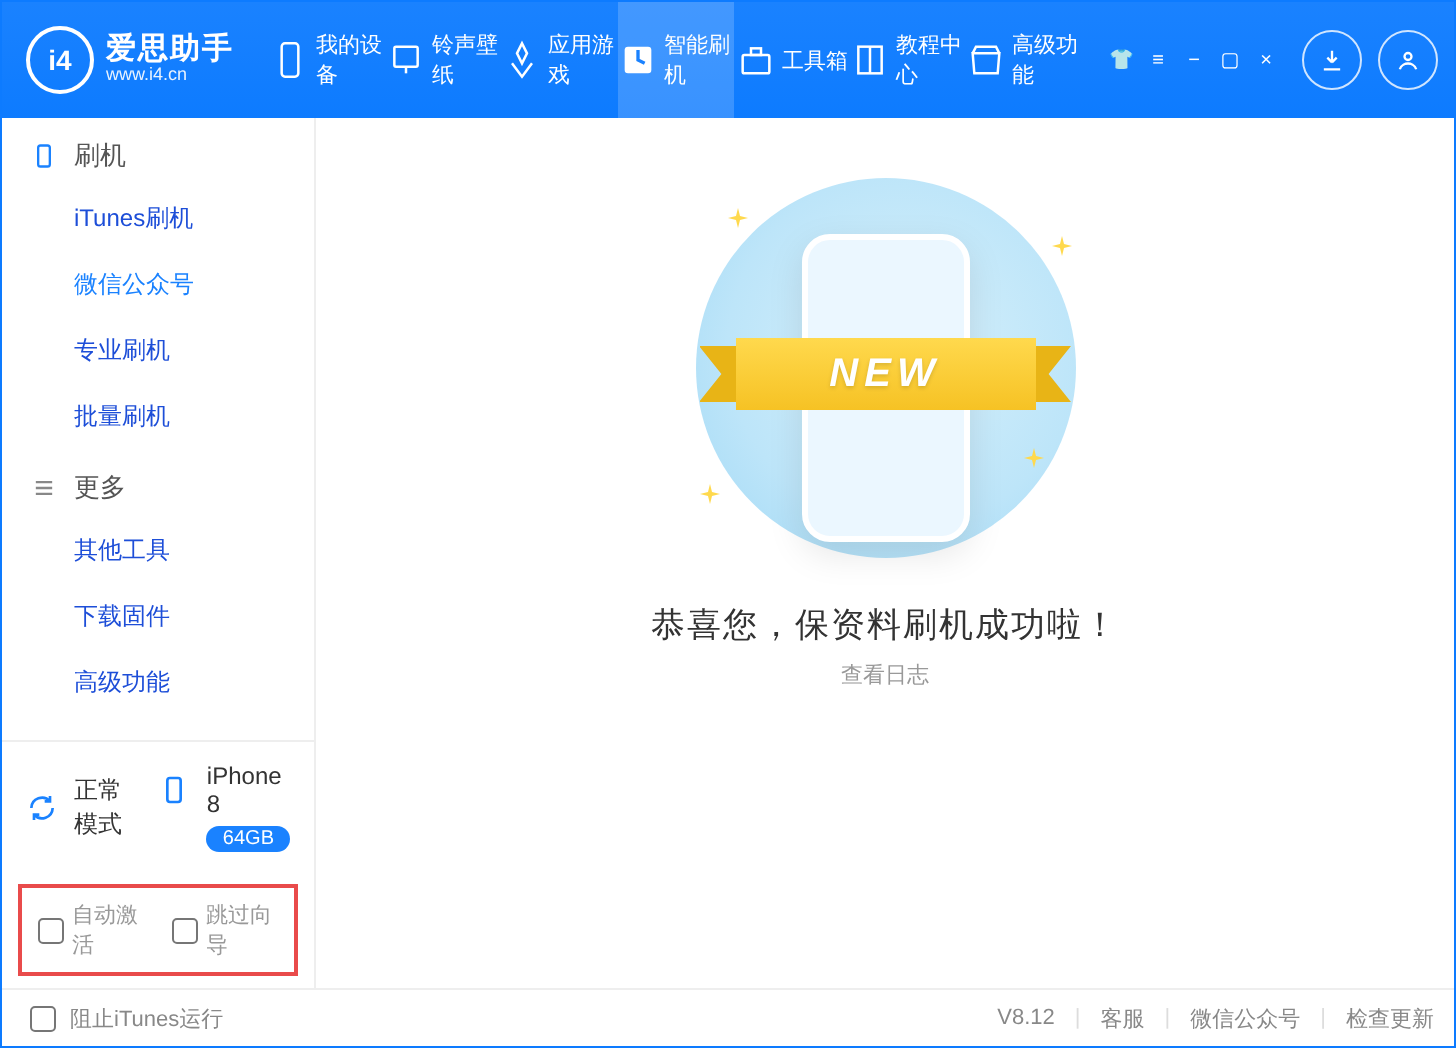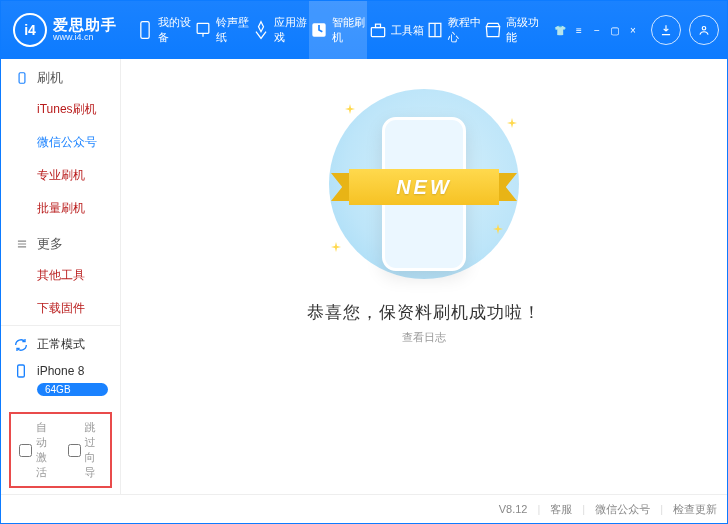--- a/index.html
+++ b/index.html
@@ -14,28 +14,28 @@
 .nav-item{width:58px;display:flex;flex-direction:row;align-items:center;justify-content:center;gap:3px;font-size:11px;cursor:pointer;color:#fff}
 .nav-item.active{background:rgba(255,255,255,.18)}
 .nav-icon{width:20px;height:20px;display:flex;align-items:center;justify-content:center}
 .nav-icon svg{width:20px;height:20px;fill:#fff}
 .header-right{display:flex;align-items:center;gap:8px;margin-left:auto}
 .wicons{display:flex;gap:6px;margin-right:4px}
 .wicons span{width:12px;height:12px;display:inline-flex;align-items:center;justify-content:center;font-size:10px;cursor:pointer}
 .round-btn{width:28px;height:28px;border:1.5px solid rgba(255,255,255,.8);border-radius:50%;display:flex;align-items:center;justify-content:center;cursor:pointer}
 .round-btn svg{width:14px;height:14px;fill:#fff}
 .body{flex:1;display:flex;min-height:0}
-.sidebar{width:120px;border-right:1px solid #eee;box-sizing:border-box;display:flex;flex-direction:column}
+.sidebar{width:157px;border-right:1px solid #eee;box-sizing:border-box;display:flex;flex-direction:column}
 .side-scroll{flex:1;overflow:auto}
 .group-title{display:flex;align-items:center;gap:8px;padding:10px 14px 6px;color:#555;font-size:13px}
 .group-title .gicon{width:14px;height:14px;display:flex;align-items:center;justify-content:center;color:#888}
 .group-title .gicon svg{width:14px;height:14px;fill:none;stroke:#1a82ff;stroke-width:2}
-.side-item{padding:8px 14px 8px 36px;font-size:12px;color:#b91c1c;cursor:pointer}
+.side-item{padding:8px 14px 8px 36px;font-size:12px;color:#1d4ed8;cursor:pointer}
 .side-item.active{color:#1a82ff}
-.side-bottom{border-top:1px solid #eee;padding:10px 12px;display:flex;flex-direction:column;gap:10px}
+.side-bottom{border-top:1px solid #eee;padding:10px 12px;display:flex;flex-direction:row;gap:10px}
 .mode-row{display:flex;align-items:center;gap:8px;font-size:12px;color:#333}
 .mode-icon{width:16px;height:16px}
 .mode-icon svg{width:16px;height:16px}
 .device-row{display:flex;flex-direction:column;gap:4px}
 .device-top{display:flex;align-items:center;gap:8px;font-size:12px;color:#333;font-weight:normal}
 .storage-badge{display:inline-block;background:#1a82ff;color:#fff;font-size:10px;padding:1px 8px;border-radius:8px;margin-left:24px}
 .checks{border:2px solid #e94b4b;padding:6px 8px;display:flex;gap:14px;margin:6px 8px}
 .checks label{display:flex;align-items:center;gap:4px;color:#999;font-size:11px;cursor:pointer}
 .checks input{margin:0}
 .main{flex:1;background:#fff;display:flex;flex-direction:column;align-items:center;justify-content:flex-start;padding-top:30px}
@@ -238,20 +238,26 @@
         <span class="spark s4"><svg viewBox="0 0 10 10">
               <path d="M5 0l1 4 4 1-4 1-1 4-1-4-4-1 4-1z"></path>
             </svg></span>
       </div>
       <div class="msg">恭喜您，保资料刷机成功啦！</div>
       <div class="log-link">查看日志</div>
     </div>
   </div>
 
   <div class="statusbar">
+    <div class="left">
+      <label style="display:flex;align-items:center;gap:4px;cursor:pointer">
+        <input type="checkbox" style="">
+          <span>阻止iTunes运行</span>
+      </label>
+    </div>
     <div class="right">
       <span>V8.12</span>
       <span class="sep">|</span>
       <span>客服</span>
       <span class="sep">|</span>
       <span>微信公众号</span>
       <span class="sep">|</span>
       <span>检查更新</span>
     </div>
   </div>

